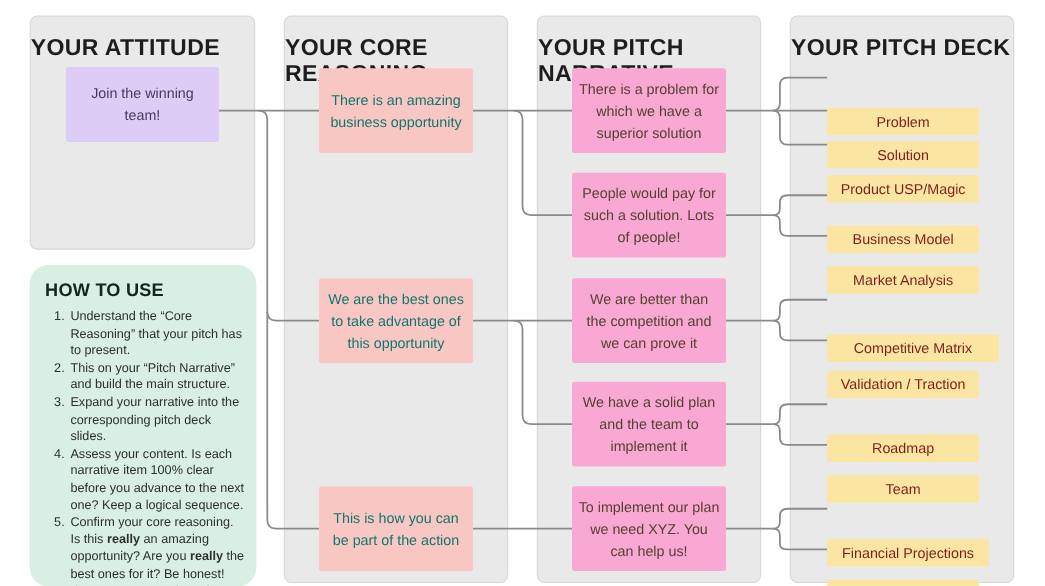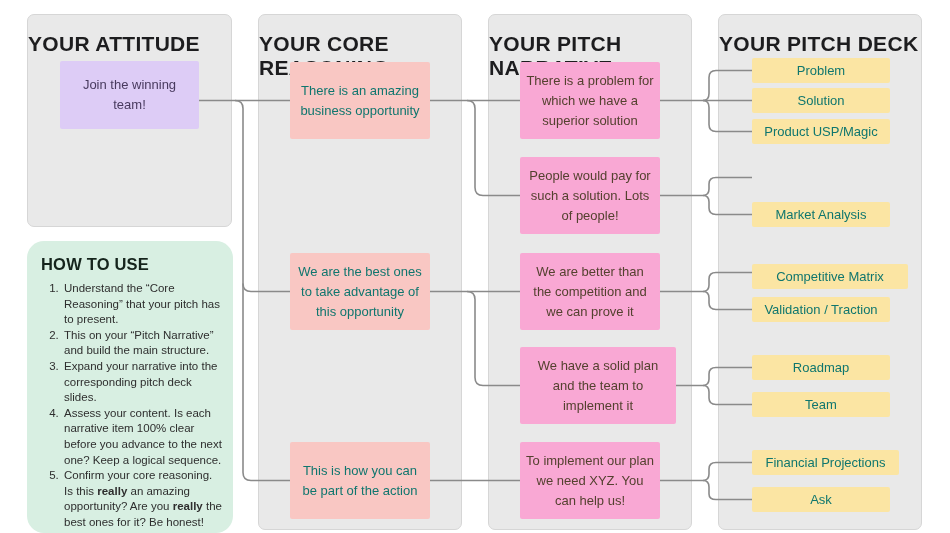--- a/index.html
+++ b/index.html
@@ -10,21 +10,21 @@
   .panel-title{margin:0;padding-top:17px;font-size:21px;font-weight:700;
          color:#1d1d1f;letter-spacing:.3px;}
   .connectors{position:absolute;left:0;top:0;z-index:2;}
   .connectors path{fill:none;stroke:#8a8a8a;stroke-width:1.6px;}
   .note{position:absolute;z-index:3;display:flex;align-items:center;justify-content:center;
         text-align:center;border-radius:2px;box-sizing:border-box;padding:4px 6px;
         font-size:13px;line-height:20px;}
   .note-purple{background:#ddccf6;color:#483a5e;}
   .note-pink{background:#f9c7c3;color:#0f766e;}
   .note-orange{background:#f9a8d4;color:#54412f;}
-  .note-yellow{background:#fbe5a3;color:#0f766e;font-size:13px;line-height:15px;padding:2px 4px;}
+  .note-yellow{background:#fbe5a3;color:#7f1d1d;font-size:13px;line-height:15px;padding:2px 4px;margin-top:40px;}
   .howto{position:absolute;left:27px;top:241px;width:206px;height:292px;background:#d8efe2;
          border-radius:17px;box-sizing:border-box;padding:14px 10px 8px 14px;z-index:1;}
   .howto-title{margin:0 0 7px 0;font-size:16.5px;font-weight:700;color:#15241c;letter-spacing:.2px;}
   .howto ol{margin:0;padding:0 0 0 21px;font-size:11.5px;line-height:15.6px;color:#2e2e2e;}
   .howto li{margin:0;padding:0 0 0 2px;}
   .howto b{font-weight:700;}
 </style>
 </head>
 <body>
 
@@ -88,35 +88,38 @@
 
   <div class="note note-orange" style="left:520px;top:62px;width:140px;height:77px">
     <span>There is a problem for which we have a superior solution</span>
   </div>
   <div class="note note-orange" style="left:520px;top:157px;width:140px;height:77px">
     <span>People would pay for such a solution. Lots of people!</span>
   </div>
   <div class="note note-orange" style="left:520px;top:253px;width:140px;height:77px">
     <span>We are better than the competition and we can prove it</span>
   </div>
-  <div class="note note-orange" style="left:520px;top:347px;width:156px;height:77px">
+  <div class="note note-orange" style="left:520px;top:347px;width:140px;height:77px">
     <span>We have a solid plan and the team to implement it</span>
   </div>
   <div class="note note-orange" style="left:520px;top:442px;width:140px;height:77px">
     <span>To implement our plan we need XYZ. You can help us!</span>
   </div>
 
   <div class="note note-yellow" style="left:752px;top:58px;width:138px;height:25px">
     <span>Problem</span>
   </div>
   <div class="note note-yellow" style="left:752px;top:88px;width:138px;height:25px">
     <span>Solution</span>
   </div>
   <div class="note note-yellow" style="left:752px;top:119px;width:138px;height:25px">
     <span>Product USP/Magic</span>
+  </div>
+  <div class="note note-yellow" style="left:752px;top:165px;width:138px;height:25px">
+    <span>Business Model</span>
   </div>
   <div class="note note-yellow" style="left:752px;top:202px;width:138px;height:25px">
     <span>Market Analysis</span>
   </div>
   <div class="note note-yellow" style="left:752px;top:264px;width:156px;height:25px">
     <span>Competitive Matrix</span>
   </div>
   <div class="note note-yellow" style="left:752px;top:297px;width:138px;height:25px">
     <span>Validation / Traction</span>
   </div>

